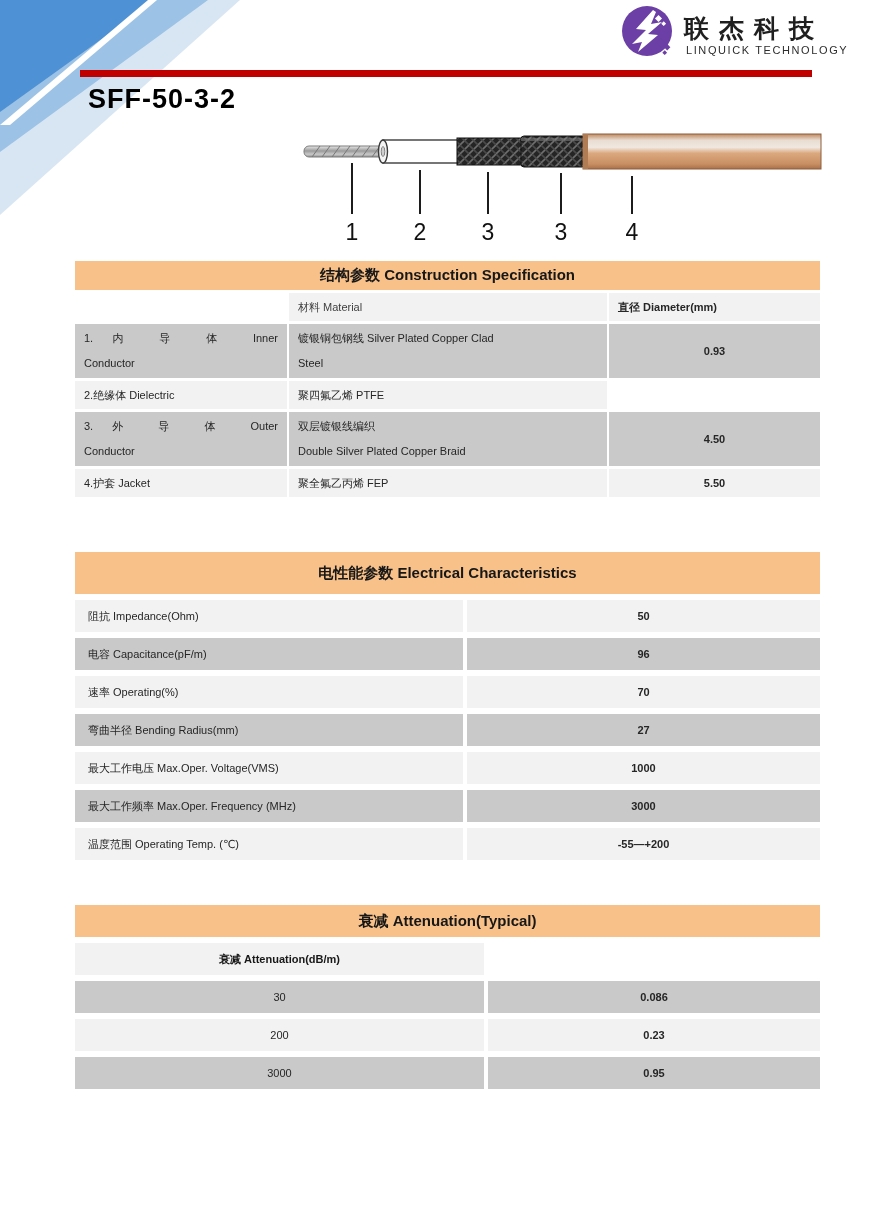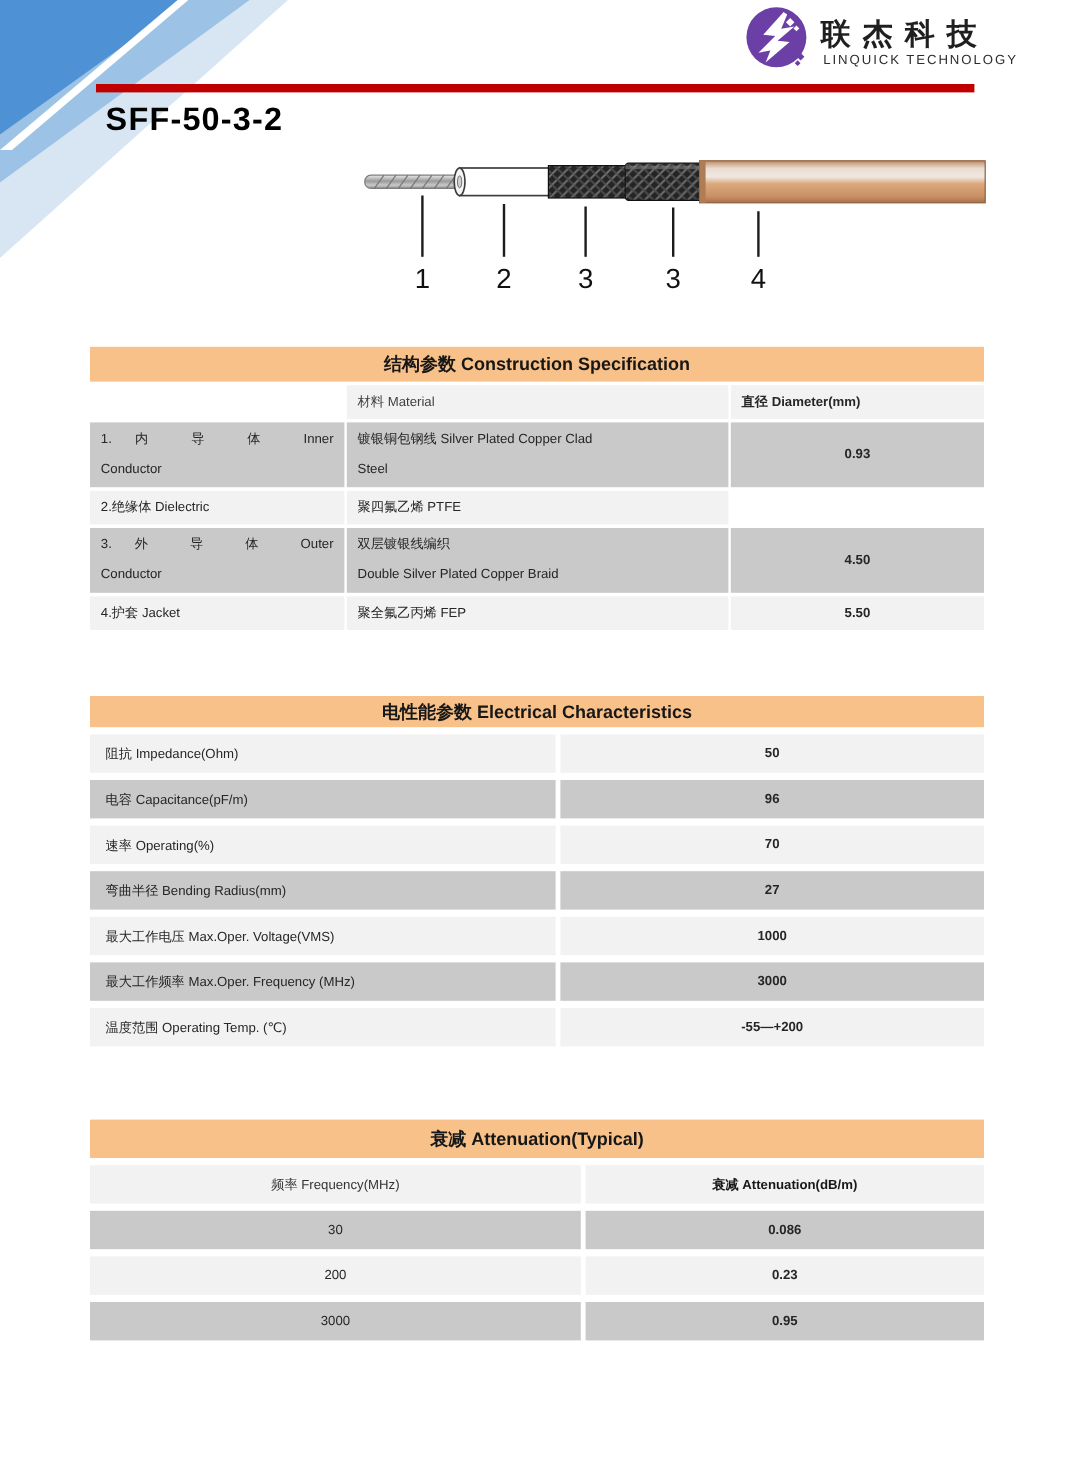--- a/index.html
+++ b/index.html
@@ -26,21 +26,21 @@
   .co-en { position:absolute; left:66px; top:42px; font-size:11px; font-weight:normal;
            color:#2d2d2d; letter-spacing:1.6px; white-space:nowrap; }
   .red-rule { position:absolute; left:80px; top:70px; width:732px; height:7px; background:#C00000; }
   .doc-title { position:absolute; left:88px; top:84px; font-size:27px; font-weight:bold;
                color:#000; letter-spacing:1px; }
 
   
   .cable { position:absolute; left:280px; top:118px; width:560px; height:132px; }
 
   
-  .tbl { position:absolute; left:75px; width:745px;margin-top:28px; }
+  .tbl { position:absolute; left:75px; width:745px; }
   .tbl-title { height:29px; background:#F8C189; display:flex; align-items:center;
                justify-content:center; font-size:15px; font-weight:bold; color:#171717; }
   .bg-dark  { background:#C9C9C9; }
   .bg-light { background:#F2F2F2; }
   .cell { display:flex; align-items:center; font-size:11px; color:#262626; }
   .cell > span { width:100%; }
   .val { justify-content:center; font-weight:bold; text-align:center;align-items:center; }
 
   
   .c-grid { display:grid; grid-template-columns:212px 318px 211px; column-gap:2px; margin-top:3px; }
@@ -205,21 +205,21 @@
       <div class="cell bg-light">
         <span>聚全氟乙丙烯 FEP</span>
         </div>
       <div class="cell bg-light val">
         <span>5.50</span>
         </div>
     </div>
   </div>
 
   <div class="tbl" style="top:552px;">
-    <div class="tbl-title" style="height:26px">电性能参数 Electrical Characteristics</div>
+    <div class="tbl-title" style="height:42px">电性能参数 Electrical Characteristics</div>
 
     <div class="e-grid">
       <div class="cell bg-light">
           <span>阻抗 Impedance(Ohm)</span>
         </div>
       <div class="cell bg-light val">
           <span>50</span>
         </div>
     </div>
     <div class="e-grid">
@@ -269,23 +269,20 @@
       <div class="cell bg-light val">
           <span>-55—+200</span>
         </div>
     </div>
   </div>
 
   <div class="tbl" style="top:905px;">
     <div class="tbl-title" style="height:32px">衰减 Attenuation(Typical)</div>
 
     <div class="a-grid">
-      <div class="cell bg-light hd">
-          <span>频率 Frequency(MHz)</span>
-        </div>
       <div class="cell bg-light hd-bold">
           <span>衰减 Attenuation(dB/m)</span>
         </div>
     </div>
     <div class="a-grid">
       <div class="cell bg-dark">
           <span>30</span>
         </div>
       <div class="cell bg-dark val">
           <span>0.086</span>

